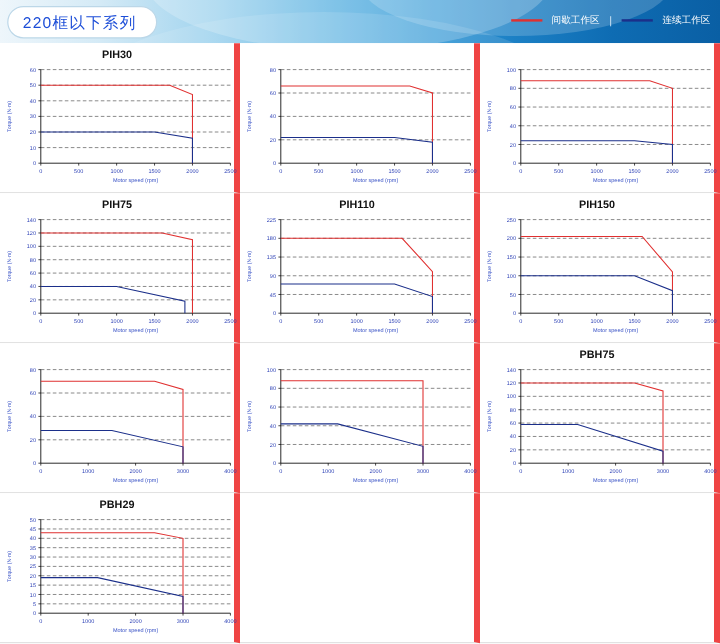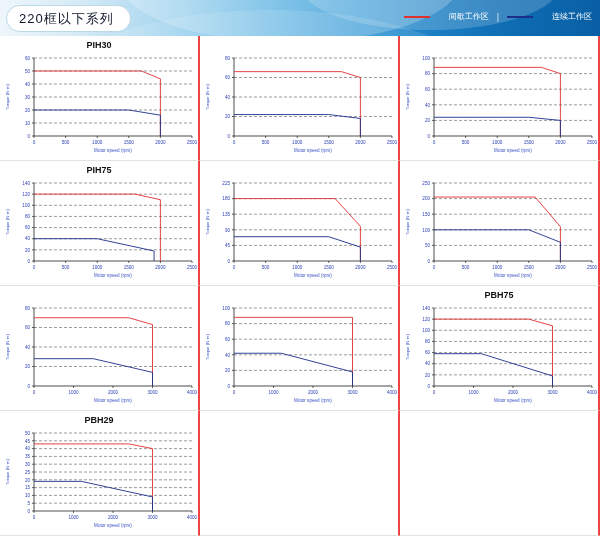--- a/index.html
+++ b/index.html
@@ -24,43 +24,43 @@
   #header .s1{width:340px;height:120px;left:120px;top:-78px;}
   #header .s2{width:420px;height:150px;left:60px;top:10px;background:rgba(255,255,255,0.12);}
   #header .s3{width:260px;height:90px;left:300px;top:-60px;background:rgba(255,255,255,0.18);}
   .title-pill{
     position:absolute;left:6px;top:5px;
     height:25px;line-height:25px;
     padding:0 16px 0 12px;
     background:#ffffff;
     border:1px solid #bcd7e8;
     border-radius:14px;
-    font-size:13px;color:#0f172a;
+    font-size:13px;color:#1d4ed8;
     letter-spacing:1px;
   }
   .legend{
     position:absolute;right:8px;top:11px;
     display:flex;align-items:center;gap:6px;
     font-size:8px;color:#ffffff;
   }
-  .legend .seg{display:flex;align-items:center;gap:19px;justify-content:center;}
+  .legend .seg{display:flex;align-items:center;gap:8px;justify-content:center;}
   .legend .ln{display:inline-block;width:26px;height:0;border-top:2px solid #e03030;}
   .legend .ln.blue{border-top-color:#1b2f8a;}
   .legend .sep{color:#cfe6f5;font-size:9px;margin:0 2px;}
 
   
   #grid{
     width:600px;
     display:grid;
     grid-template-columns:200px 200px 200px;
     grid-auto-rows:125px;
   }
   .cell{
     box-sizing:border-box;
-    border-right:2px solid #ef4444;
+    border-right:5px solid #ef4444;
     border-bottom:1px solid #e2e2e2;
     position:relative;
     background:#fff;
   }
   .cell.empty{background:#fff;}
   .cell .cap{
     position:absolute;top:4px;left:0;width:100%;
     text-align:center;
     font-size:9px;font-weight:bold;color:#111;
   }
@@ -263,20 +263,21 @@
           <line x1="192" y1="86" x2="192" y2="88" stroke="#000" stroke-width="0.6"></line>
           <text x="192" y="94" text-anchor="middle" class="tick">2500</text>
           <text x="113" y="102" text-anchor="middle" class="axlabel">Motor speed (rpm)</text>
           <text x="0" y="0" text-anchor="middle" class="ytitle" transform="translate(9,47) rotate(-90)">Torque (N·m)</text>
           <polyline points="34.00,19.14 135.12,19.14 160.40,24.71 160.40,86.00" fill="none" stroke="#e03030" stroke-width="0.9" stroke-linejoin="miter"></polyline>
           <polyline points="34.00,63.71 97.20,63.71 154.08,75.97 154.08,86.00" fill="none" stroke="#1b2f8a" stroke-width="0.9" stroke-linejoin="miter"></polyline>
         </svg>
       </div>
     </div>
     <div class="cell">
+      <div class="cap">PIH110</div>
       <div class="plot-wrap">
         <svg width="200" height="108" viewBox="0 0 200 108">
           <rect x="34" y="8" width="158" height="78" fill="#ffffff"></rect>
           <line x1="34" y1="70.4" x2="192" y2="70.4" stroke="#3a3a3a" stroke-width="0.5" stroke-dasharray="3,2"></line>
           <line x1="34" y1="54.8" x2="192" y2="54.8" stroke="#3a3a3a" stroke-width="0.5" stroke-dasharray="3,2"></line>
           <line x1="34" y1="39.2" x2="192" y2="39.2" stroke="#3a3a3a" stroke-width="0.5" stroke-dasharray="3,2"></line>
           <line x1="34" y1="23.599999999999994" x2="192" y2="23.599999999999994" stroke="#3a3a3a" stroke-width="0.5" stroke-dasharray="3,2"></line>
           <line x1="34" y1="8" x2="192" y2="8" stroke="#3a3a3a" stroke-width="0.5" stroke-dasharray="3,2"></line>
           <line x1="34" y1="8" x2="34" y2="86" stroke="#000" stroke-width="0.7"></line>
           <line x1="34" y1="86" x2="192" y2="86" stroke="#000" stroke-width="0.7"></line>
@@ -305,20 +306,21 @@
           <line x1="192" y1="86" x2="192" y2="88" stroke="#000" stroke-width="0.6"></line>
           <text x="192" y="94" text-anchor="middle" class="tick">2500</text>
           <text x="113" y="102" text-anchor="middle" class="axlabel">Motor speed (rpm)</text>
           <text x="0" y="0" text-anchor="middle" class="ytitle" transform="translate(9,47) rotate(-90)">Torque (N·m)</text>
           <polyline points="34.00,23.60 135.12,23.60 160.40,51.33 160.40,86.00" fill="none" stroke="#e03030" stroke-width="0.9" stroke-linejoin="miter"></polyline>
           <polyline points="34.00,61.73 128.80,61.73 160.40,72.13 160.40,86.00" fill="none" stroke="#1b2f8a" stroke-width="0.9" stroke-linejoin="miter"></polyline>
         </svg>
       </div>
     </div>
     <div class="cell">
+      <div class="cap">PIH150</div>
       <div class="plot-wrap">
         <svg width="200" height="108" viewBox="0 0 200 108">
           <rect x="34" y="8" width="158" height="78" fill="#ffffff"></rect>
           <line x1="34" y1="70.4" x2="192" y2="70.4" stroke="#3a3a3a" stroke-width="0.5" stroke-dasharray="3,2"></line>
           <line x1="34" y1="54.8" x2="192" y2="54.8" stroke="#3a3a3a" stroke-width="0.5" stroke-dasharray="3,2"></line>
           <line x1="34" y1="39.2" x2="192" y2="39.2" stroke="#3a3a3a" stroke-width="0.5" stroke-dasharray="3,2"></line>
           <line x1="34" y1="23.599999999999994" x2="192" y2="23.599999999999994" stroke="#3a3a3a" stroke-width="0.5" stroke-dasharray="3,2"></line>
           <line x1="34" y1="8" x2="192" y2="8" stroke="#3a3a3a" stroke-width="0.5" stroke-dasharray="3,2"></line>
           <line x1="34" y1="8" x2="34" y2="86" stroke="#000" stroke-width="0.7"></line>
           <line x1="34" y1="86" x2="192" y2="86" stroke="#000" stroke-width="0.7"></line>

